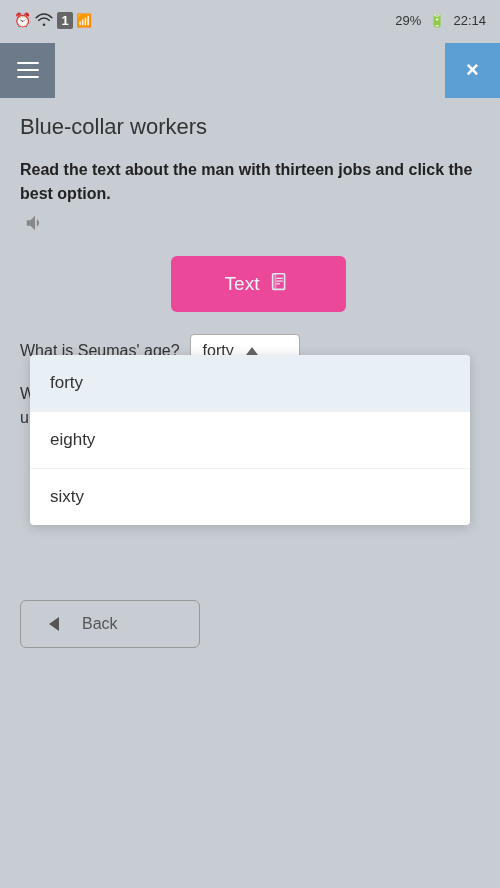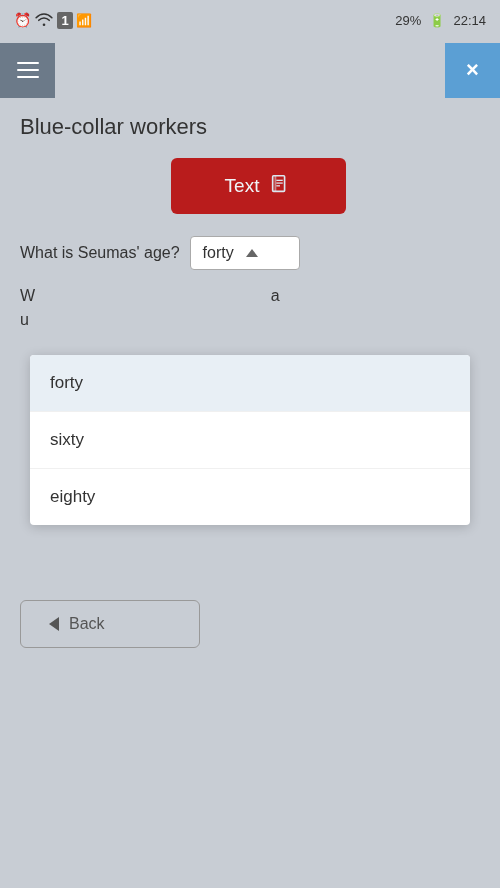--- a/index.html
+++ b/index.html
@@ -117,21 +117,21 @@
       height: 22px;
     }
 
     
     .text-button-wrap {
       display: flex;
       justify-content: center;
       margin-bottom: 22px;
     }
     .text-btn {
-      background: #b91c1c;
+      background: #ec4899;
       border: none;
       border-radius: 6px;
       width: 175px;
       height: 56px;
       display: flex;
       align-items: center;
       justify-content: center;
       gap: 10px;
       cursor: pointer;
       color: #f0f4f7;
@@ -208,21 +208,21 @@
       border-bottom: none;
     }
     .dropdown-item.selected {
       background: #e8eff5;
     }
 
     
     .back-btn {
       display: flex;
       align-items: center;
-      gap: 10px;
+      gap: 23px;
       border: 1.5px solid #999;
       background: transparent;
       border-radius: 6px;
       padding: 14px 28px;
       font-size: 16px;
       color: #555;
       cursor: pointer;
       margin-top: 18px;
       width: 180px;
     }
@@ -268,20 +268,29 @@
   </div>
   <div class="close-btn">
     <span>×</span>
   </div>
 </div>
 
 <div class="main-content">
 
   <div class="page-title">Blue-collar workers</div>
 
+  <div class="instruction-text">
+    <span class="text-part">Read the text about the man with thirteen jobs and click the best option.</span>
+    <span class="speaker-icon">
+      <svg viewBox="0 0 24 24" fill="none" xmlns="http://www.w3.org/2000/svg">
+        <path d="M3 9v6h4l5 5V4L7 9H3z" fill="#888"></path>
+        <path d="M16.5 12A4.5 4.5 0 0014 7.97v8.05A4.5 4.5 0 0016.5 12z" fill="#888"></path>
+      </svg>
+    </span>
+  </div>
 
   <div class="text-button-wrap">
     <button class="text-btn">
       <span>Text</span>
       <span class="book-icon">
         <svg width="22" height="22" viewBox="0 0 24 24" fill="none">
           <rect x="4" y="3" width="13" height="17" rx="1" stroke="#dce8f0" stroke-width="1.8"></rect>
           <rect x="6" y="3" width="2" height="17" fill="#dce8f0" opacity="0.5"></rect>
           <line x1="8" y1="8" x2="15" y2="8" stroke="#dce8f0" stroke-width="1.4"></line>
           <line x1="8" y1="11" x2="15" y2="11" stroke="#dce8f0" stroke-width="1.4"></line>
@@ -305,24 +314,24 @@
     <span>u</span>
   </div>
 
 </div>
 
 <div class="dropdown-overlay">
   <div class="dropdown-item selected">
     <span>forty</span>
   </div>
   <div class="dropdown-item">
+    <span>eighty</span>
+  </div>
+  <div class="dropdown-item">
     <span>sixty</span>
-  </div>
-  <div class="dropdown-item">
-    <span>eighty</span>
   </div>
 </div>
 
 <div style="position: absolute; bottom: 240px; left: 20px;">
   <button class="back-btn">
     <span class="arrow-left"></span>
     <span>Back</span>
   </button>
 </div>
 

